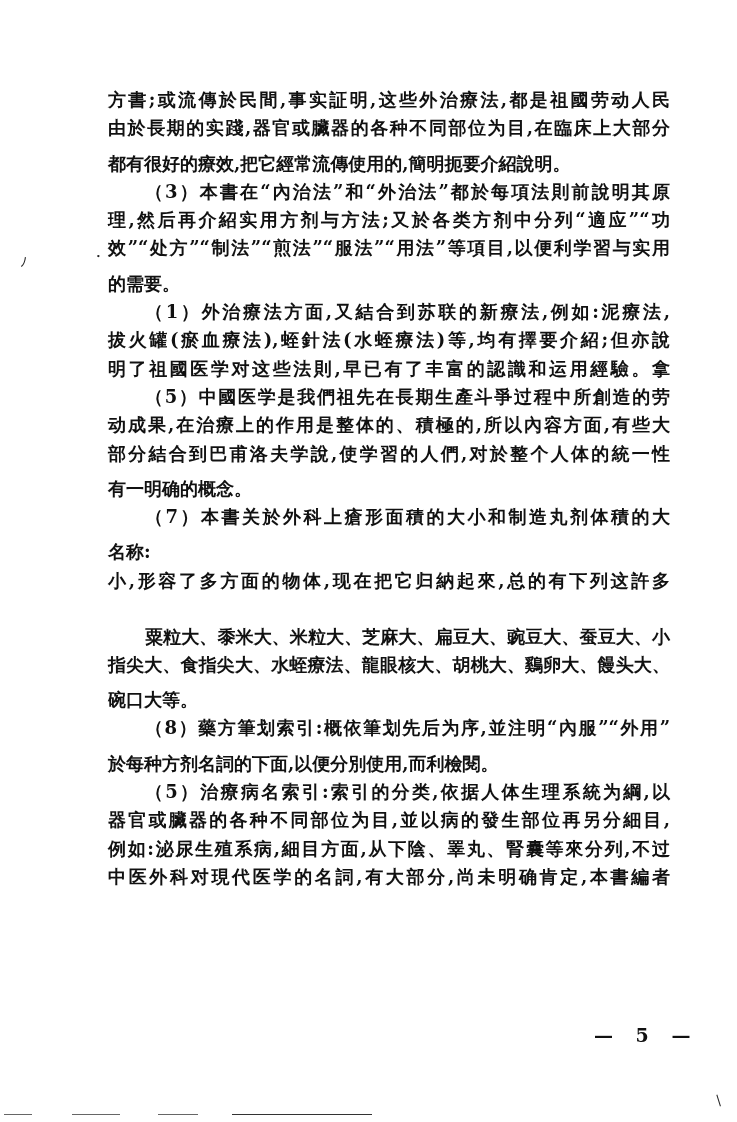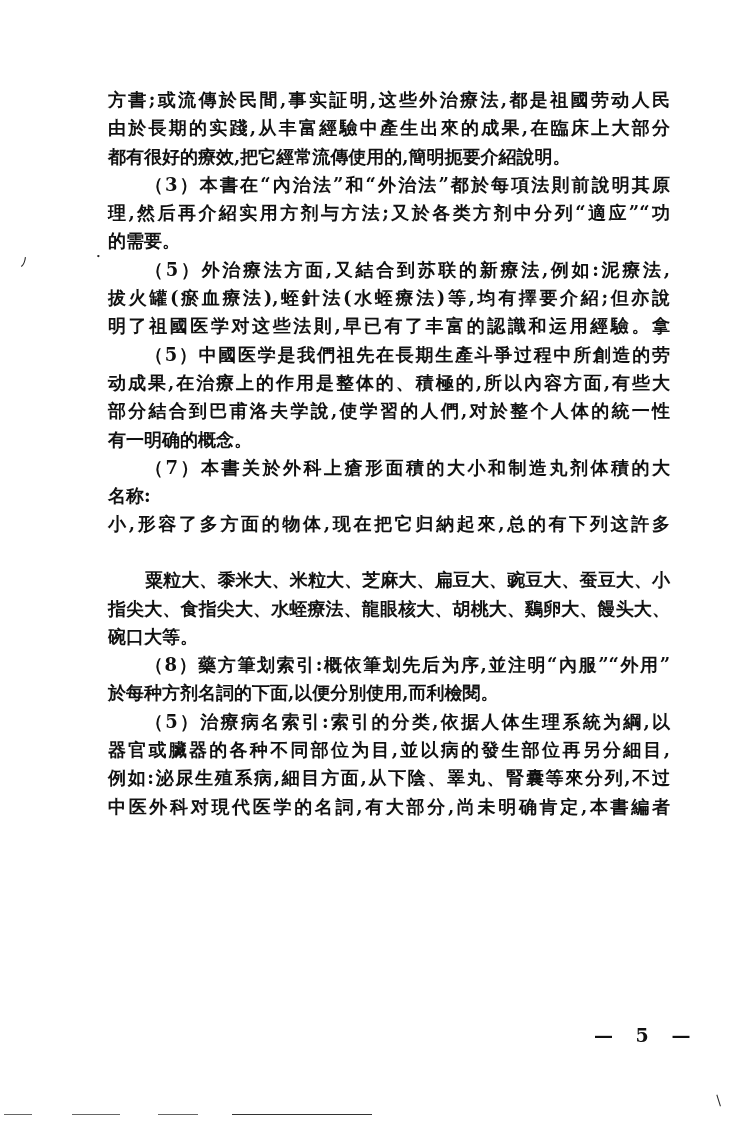--- a/index.html
+++ b/index.html
@@ -9,52 +9,53 @@
     }
     .page { position: absolute; left: 0; top: 0; width: 737px; height: 1122px; }
     .text-block {
       position: absolute; left: 108px; top: 86px; width: 562px;
     }
     .line {
       height: 28.3px; line-height: 28.3px; font-size: 18px; white-space: nowrap;
       text-align: justify; text-align-last: justify; font-weight: bold; letter-spacing: 0;
       overflow: visible;
     }
-    .line.last { text-align-last: left; }
+    .line.last { text-align-last: left; margin-top: 7px; }
     .line.indent { padding-left: 37px; }
     .gap { height: 27.5px; }
     .page-number {
       position: absolute; left: 594px; top: 1024px; font-size: 19px; font-weight: bold;
       font-family: "DejaVu Serif", serif; letter-spacing: 8px;
     }
     .mark { position: absolute; color: #222; font-size: 14px; }
     .scan-line { position: absolute; height: 1px; background: #333; }
     .scan-dash { position: absolute; height: 1px; background: #666; }
   </style>
 </head>
 <body>
 
 <div class="page">
   <div class="text-block">
 
     <div>
       <div class="line">方書;或流傳於民間,事实証明,这些外治療法,都是祖國劳动人民</div>
-      <div class="line">由於長期的实踐,从丰富經驗中產生出來的成果,在臨床上大部分</div>
+      <div class="line">由於長期的实踐,器官或臟器的各种不同部位为目,在臨床上大部分</div>
       <div class="line last">都有很好的療效,把它經常流傳使用的,簡明扼要介紹說明。</div>
     </div>
 
     <div>
       <div class="line indent">（3）本書在“內治法”和“外治法”都於每項法則前說明其原</div>
       <div class="line">理,然后再介紹实用方剂与方法;又於各类方剂中分列“適应”“功</div>
+      <div class="line">效”“处方”“制法”“煎法”“服法”“用法”等項目,以便利学習与实用</div>
       <div class="line last">的需要。</div>
     </div>
 
 
     <div>
-      <div class="line indent">（5）外治療法方面,又結合到苏联的新療法,例如:泥療法,</div>
+      <div class="line indent">（1）外治療法方面,又結合到苏联的新療法,例如:泥療法,</div>
       <div class="line">拔火罐(瘀血療法),蛭針法(水蛭療法)等,均有擇要介紹;但亦說</div>
       <div class="line">明了祖國医学对这些法則,早已有了丰富的認識和运用經驗。拿</div>
     </div>
 
     <div>
       <div class="line indent">（5）中國医学是我們祖先在長期生產斗爭过程中所創造的劳</div>
       <div class="line">动成果,在治療上的作用是整体的、積極的,所以內容方面,有些大</div>
       <div class="line">部分結合到巴甫洛夫学說,使学習的人們,对於整个人体的統一性</div>
       <div class="line last">有一明确的概念。</div>
     </div>

